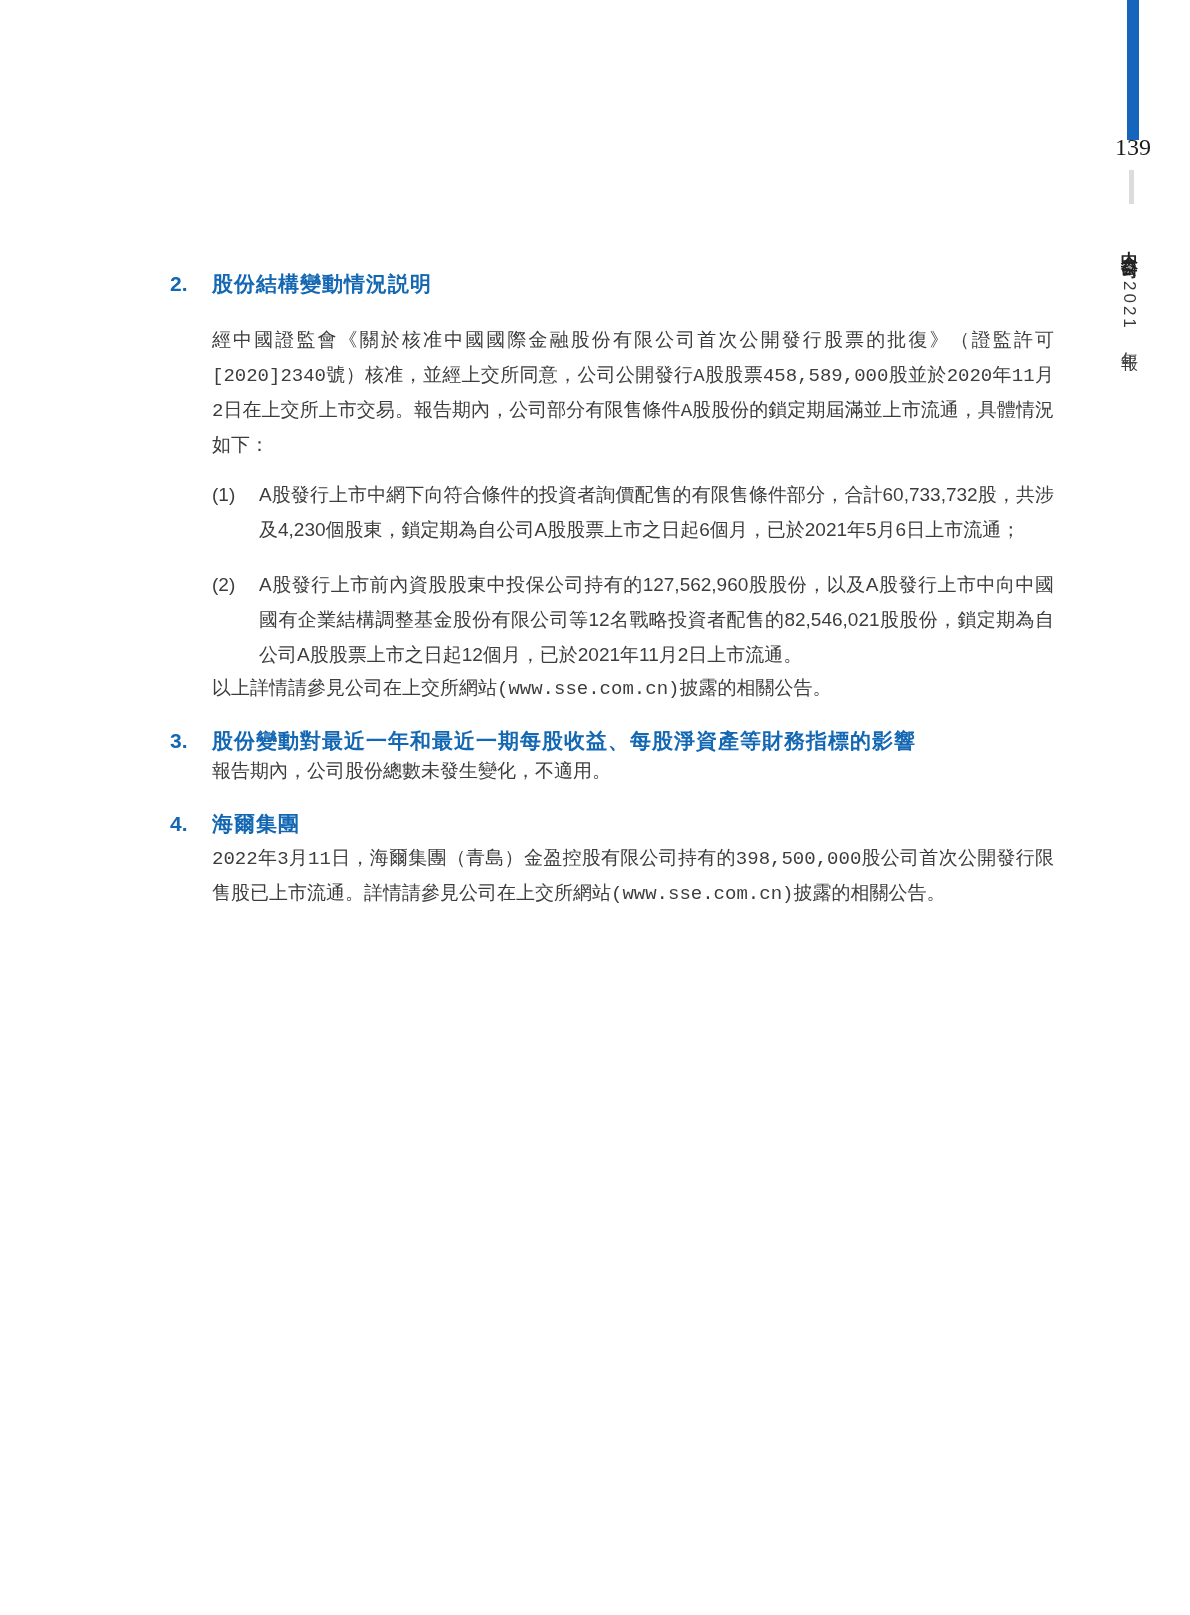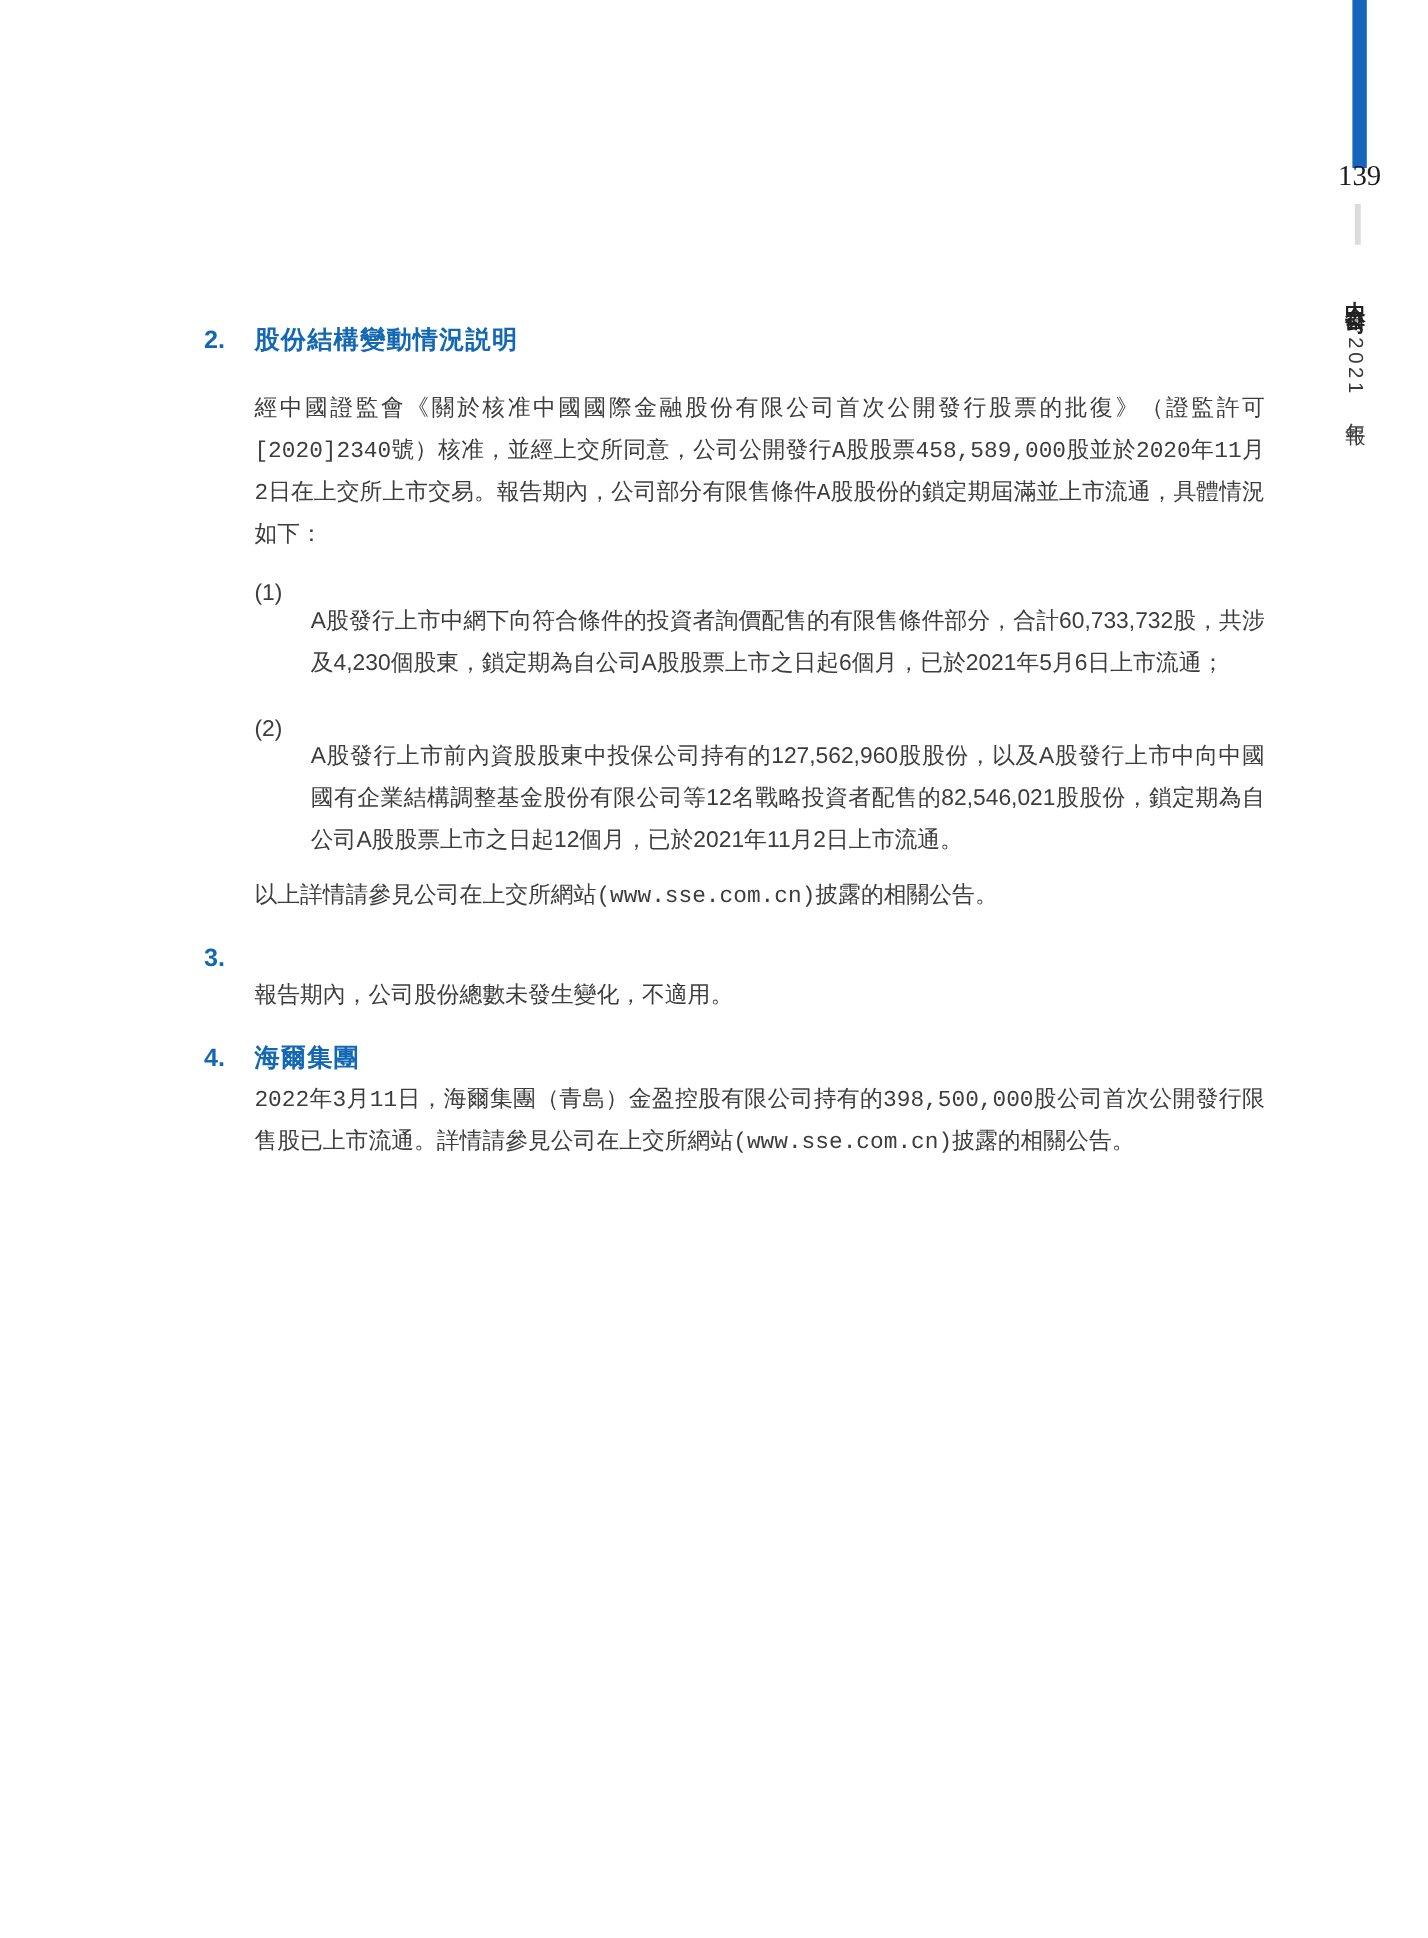--- a/index.html
+++ b/index.html
@@ -31,26 +31,26 @@
   
   .content{position:absolute;left:170px;top:270px;width:884px;color:#3d3d3d;}
   .sec-heading{display:flex;color:#1468B3;font-weight:bold;font-size:21px;line-height:28px;letter-spacing:1px;}
   .sec-heading .sec-num{flex:0 0 42px;letter-spacing:0;}
   .para{
     margin:0 0 0 42px;font-size:19px;line-height:35px;
     text-align:justify;text-justify:inter-ideograph;color:#3d3d3d;font-family:Liberation Mono, monospace;
   }
   .list-item{display:flex;margin-left:42px;font-size:19px;line-height:35px;}
   .list-item .marker{flex:0 0 47px;color:#3d3d3d;}
-  .list-item .item-text{flex:1;text-align:justify;text-justify:inter-ideograph;margin-top:23px;}
+  .list-item .item-text{flex:1;text-align:justify;text-justify:inter-ideograph;}
   
   .mt-intro{margin-top:26px;}
   .mt-item1{margin-top:13px;}
   .mt-item2{margin-top:20px;}
-  .mt-close{margin-top:12px;}
+  .mt-close{}
   .mt-h3{margin-top:20px;}
   .mt-p3{}
   .mt-h4{margin-top:20px;}
   .mt-p4{margin-top:4px;}
 </style>
 </head>
 <body>
 
 <div class="page">
 
@@ -80,20 +80,21 @@
 
     <div class="list-item mt-item2">
       <span class="marker">(2)</span>
       <span class="item-text">A股發行上市前內資股股東中投保公司持有的127,562,960股股份，以及A股發行上市中向中國國有企業結構調整基金股份有限公司等12名戰略投資者配售的82,546,021股股份，鎖定期為自公司A股股票上市之日起12個月，已於2021年11月2日上市流通。</span>
     </div>
 
     <p class="para mt-close">以上詳情請參見公司在上交所網站(www.sse.com.cn)披露的相關公告。</p>
 
     <div class="sec-heading mt-h3">
       <span class="sec-num">3.</span>
+      <span class="sec-title">股份變動對最近一年和最近一期每股收益、每股淨資產等財務指標的影響</span>
     </div>
 
     <p class="para mt-p3">報告期內，公司股份總數未發生變化，不適用。</p>
 
     <div class="sec-heading mt-h4">
       <span class="sec-num">4.</span>
       <span class="sec-title">海爾集團</span>
     </div>
 
     <p class="para mt-p4">2022年3月11日，海爾集團（青島）金盈控股有限公司持有的398,500,000股公司首次公開發行限售股已上市流通。詳情請參見公司在上交所網站(www.sse.com.cn)披露的相關公告。</p>

